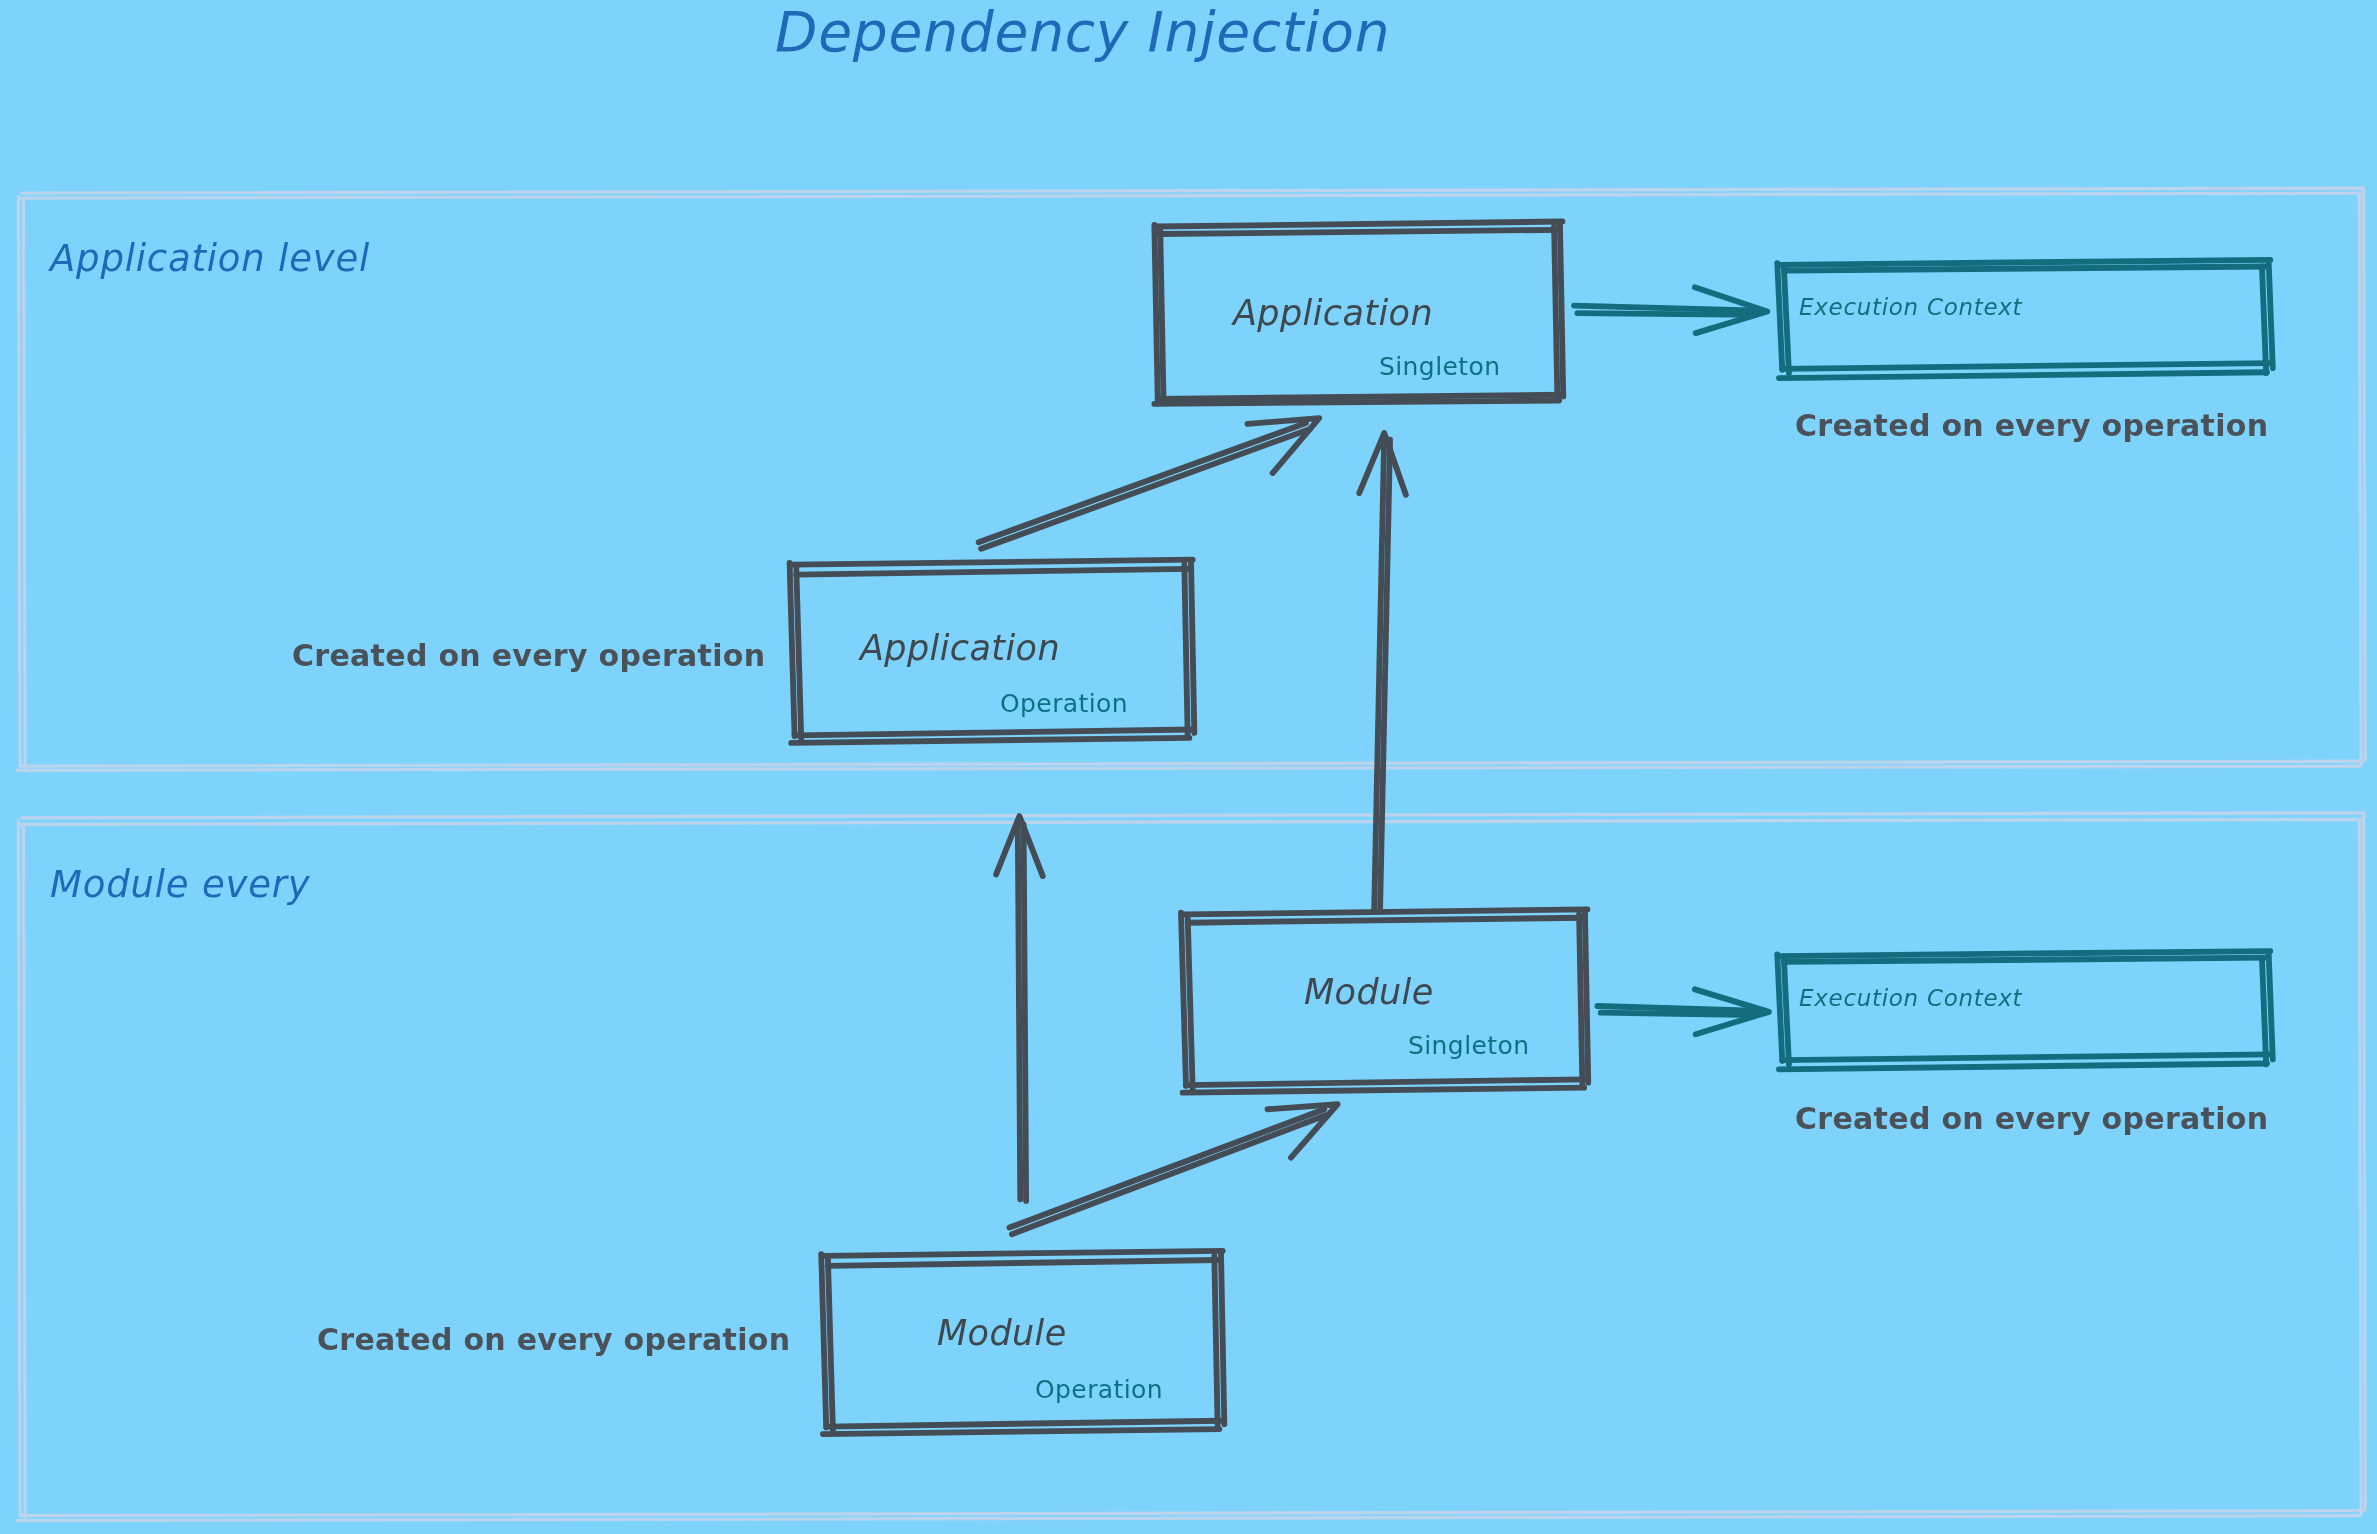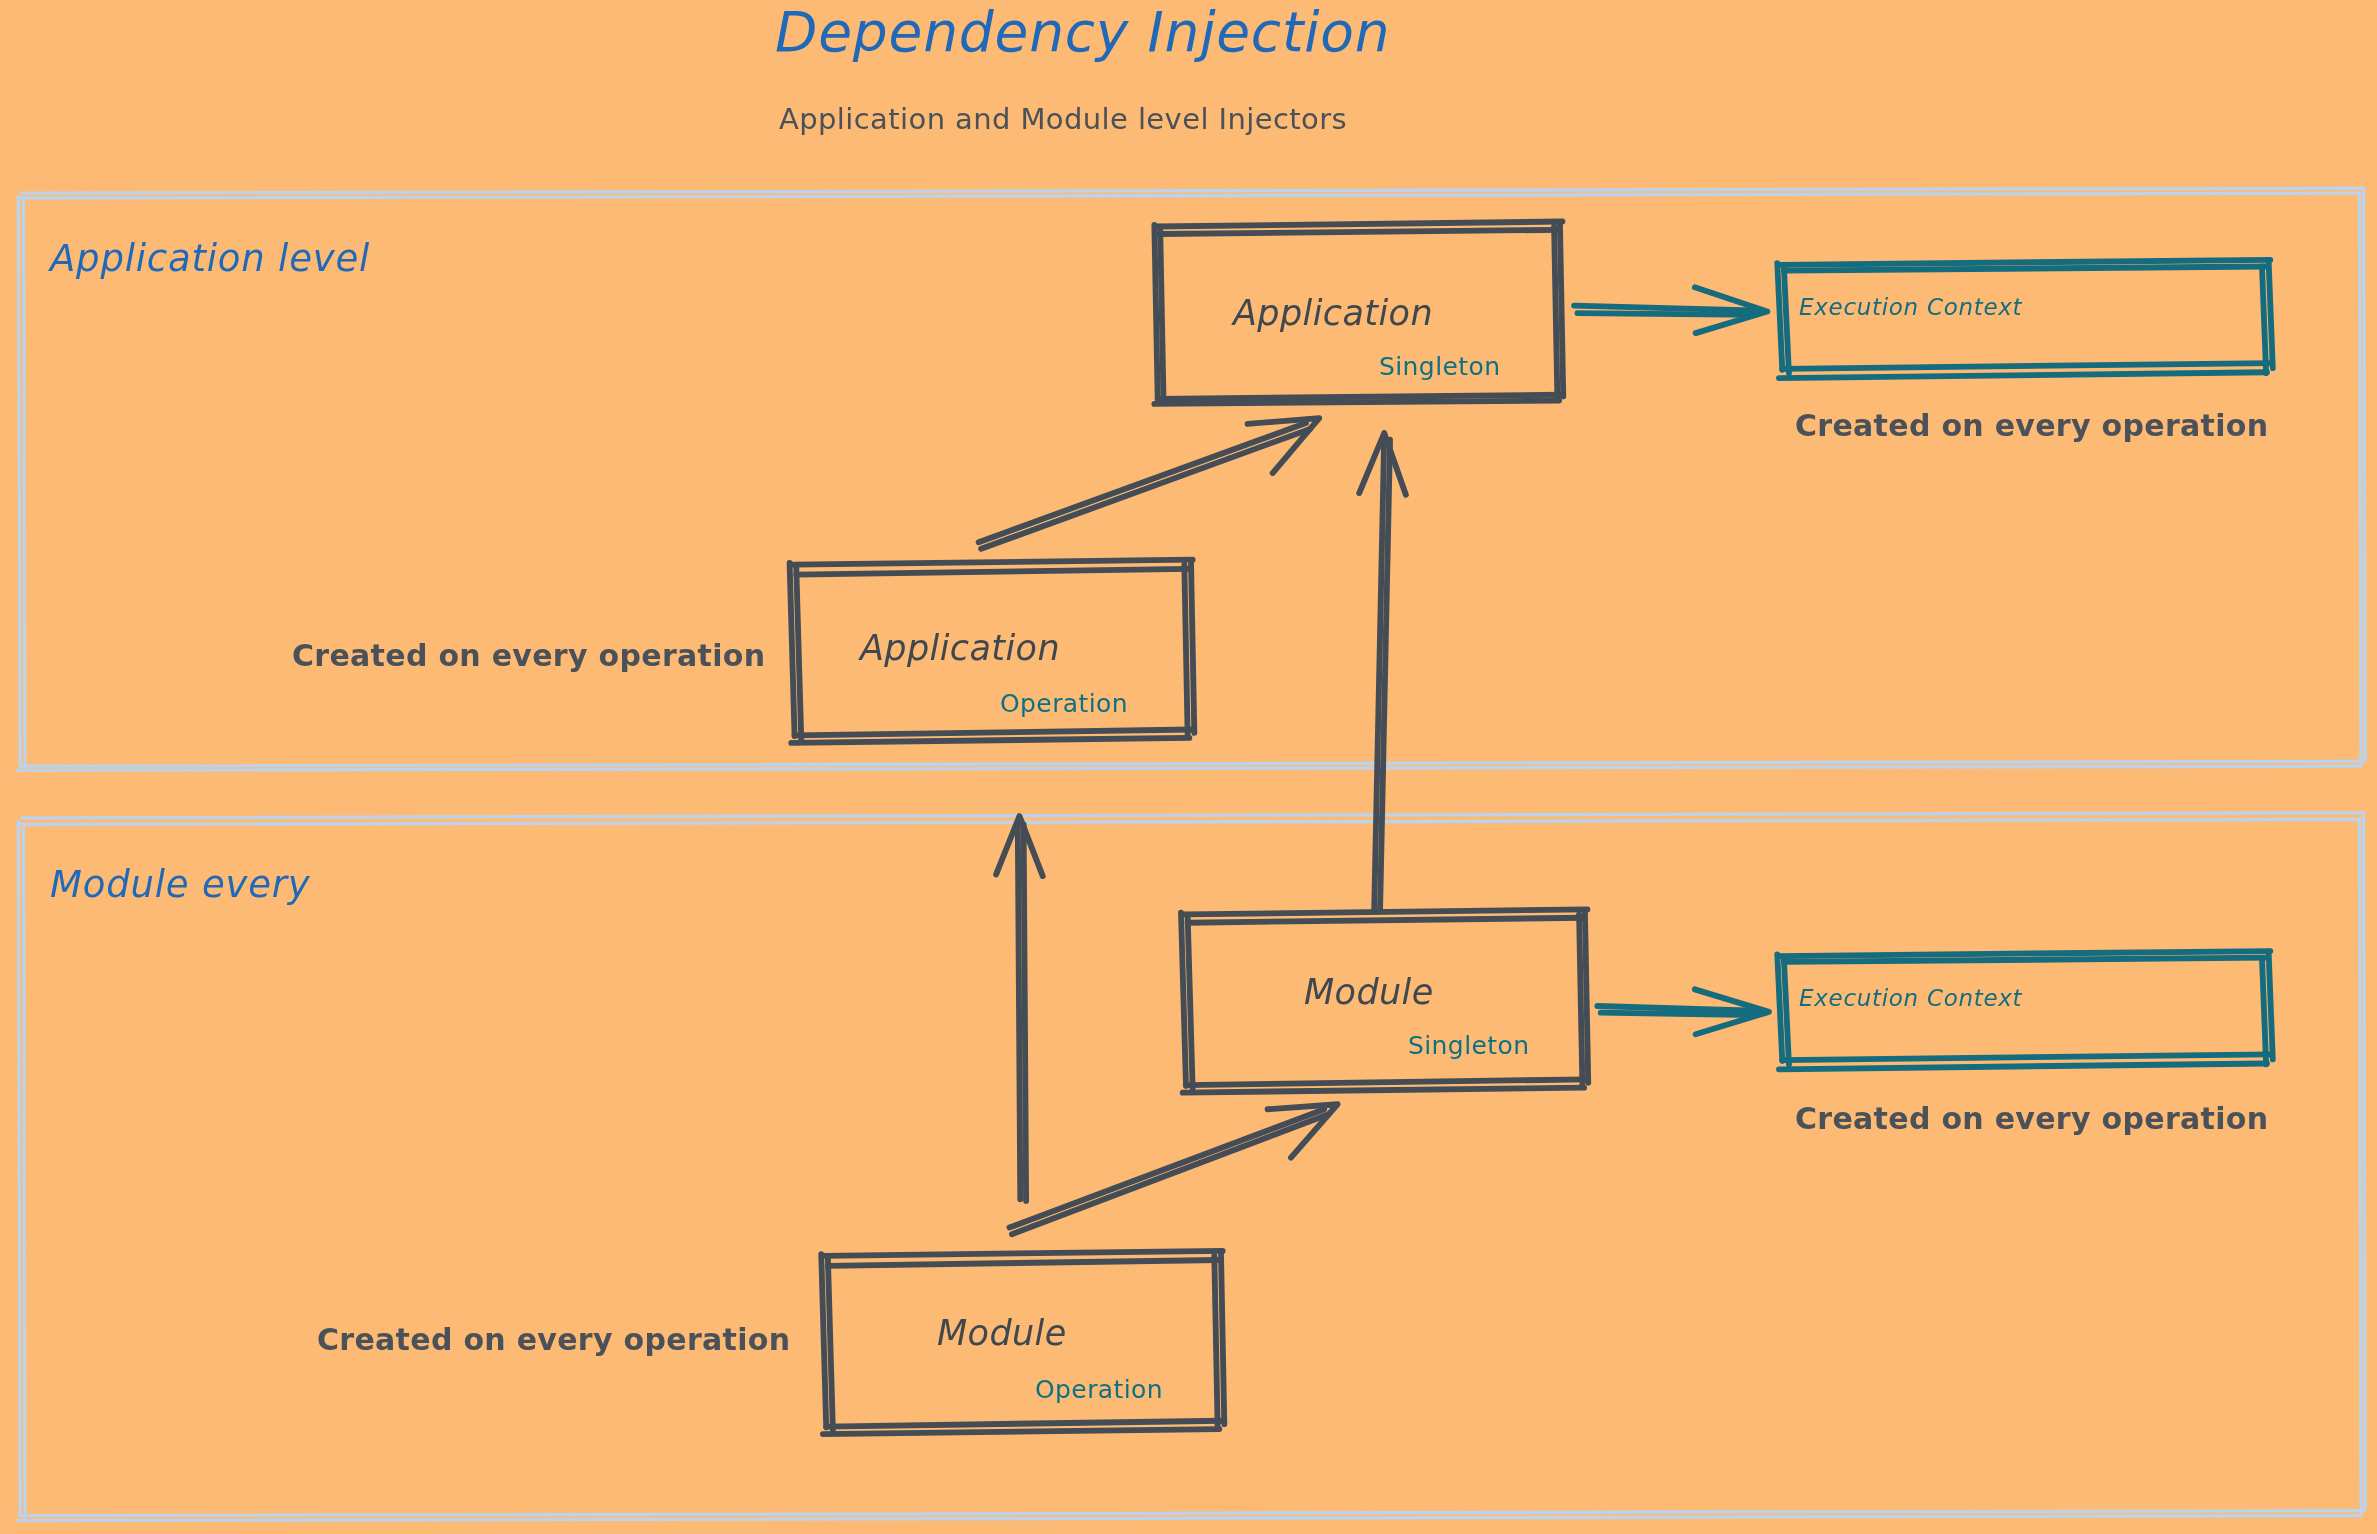--- a/index.html
+++ b/index.html
@@ -11,21 +11,21 @@
     width: 2377px;
     height: 1534px;
     font-family: "DejaVu Sans", sans-serif;
     overflow: hidden;
     position: relative;
   }
   #stage {
     position: relative;
     width: 2377px;
     height: 1534px;
-    background: #fdba74;
+    background: #7dd3fc;
   }
   svg.layer {
     position: absolute;
     top: 0;
     left: 0;
     width: 2377px;
     height: 1534px;
     overflow: visible;
   }
   .txt {
@@ -76,21 +76,20 @@
     letter-spacing: 0.3px;
     font-weight: bold;
   }
 </style>
 </head>
 <body>
 
 <div id="stage">
 
   <div class="txt title" style="left:775px; top:5px;">Dependency Injection</div>
-  <div class="txt subtitle" style="left:779px; top:105px;">Application and Module level Injectors</div>
 
   <div class="txt panel-label" style="left:50px; top:240px;">Application level</div>
   <div class="txt panel-label" style="left:50px; top:866px;">Module every</div>
 
   <div class="txt node-main" style="left:1233px; top:296px;">Application</div>
   <div class="txt node-scope" style="left:1379px; top:354px;">Singleton</div>
 
   <div class="txt node-main" style="left:860px; top:631px;">Application</div>
   <div class="txt node-scope" style="left:1000px; top:691px;">Operation</div>
 

